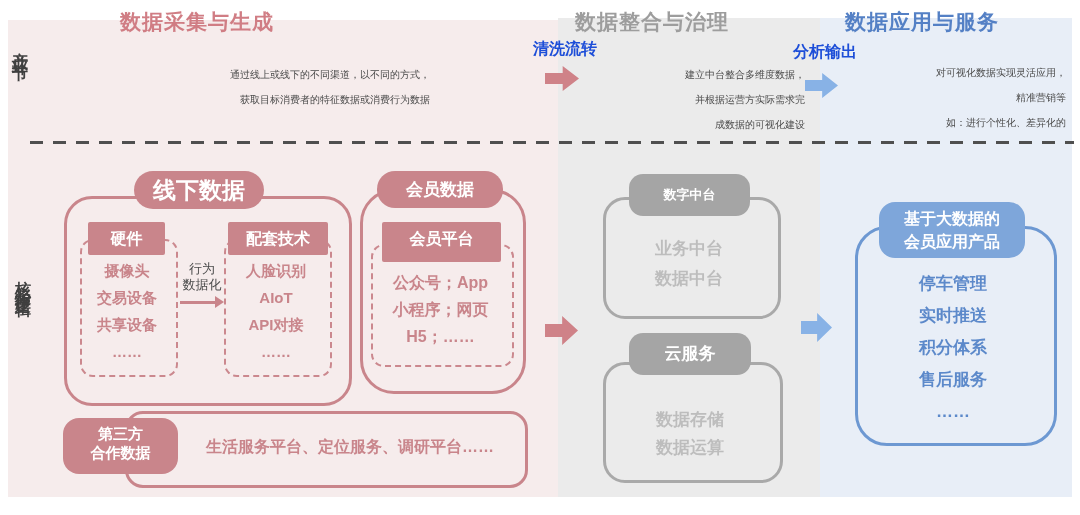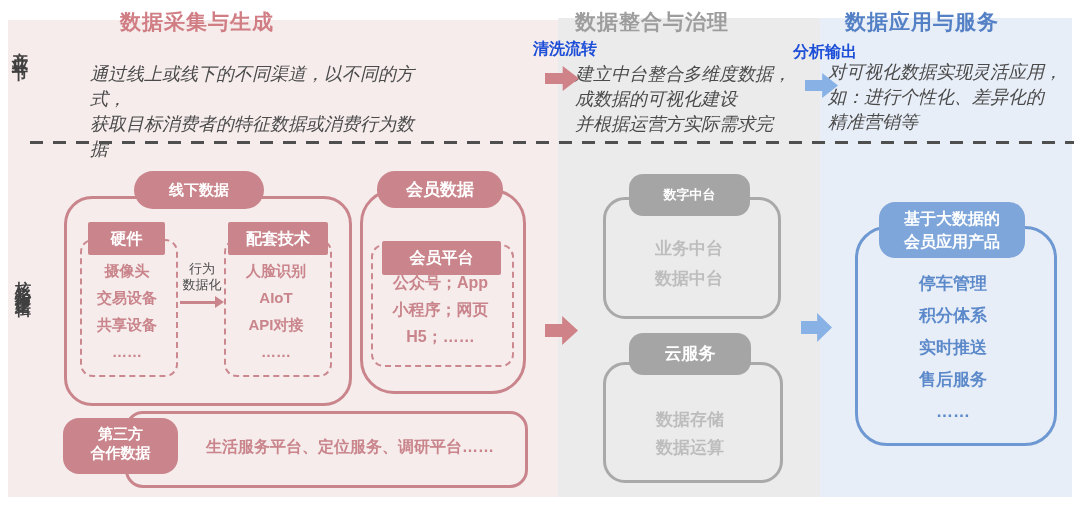--- a/index.html
+++ b/index.html
@@ -11,21 +11,21 @@
   .col-gray{left:558px;width:262px;background:#ebebeb;top:18px;height:479px;}
   .col-blue{left:820px;width:252px;background:#e8eef7;top:18px;height:479px;}
 
   
   .stage-title{position:absolute;top:8px;font-size:21px;font-weight:bold;text-align:left;letter-spacing:1px;}
   .st1{left:120px;width:240px;color:#d07d84;}
   .st2{left:575px;width:240px;color:#9d9d9d;}
   .st3{left:845px;width:220px;color:#5480c5;}
 
   
-  .desc{position:absolute;font-size:18px;line-height:25px;color:#4a4a4a;text-align:left;font-style:italic;}
+  .desc{position:absolute;font-size:10px;line-height:25px;color:#4a4a4a;text-align:right;}
   .d1{left:90px;top:62px;width:340px;}
   .d2{left:575px;top:62px;width:230px;}
   .d3{left:828px;top:60px;width:238px;}
 
   
   .flow-label{position:absolute;font-size:16px;font-weight:bold;color:#1d4ed8;text-align:center;}
   .f1{left:520px;top:39px;width:90px;}
   .f2{left:780px;top:42px;width:90px;}
   .block-arrow{position:absolute;clip-path:polygon(0% 28%,52% 28%,52% 0%,100% 50%,52% 100%,52% 72%,0% 72%);}
   .ba-pink{background:#cf8288;}
@@ -50,26 +50,26 @@
   .offline-box{left:64px;top:196px;width:282px;height:204px;border-radius:28px;}
   .member-box{left:360px;top:189px;width:160px;height:199px;border-radius:34px;}
   .third-box{left:125px;top:411px;width:397px;height:71px;border-radius:18px;}
   .app-box{left:855px;top:226px;width:196px;height:214px;border-radius:32px;border:3px solid #6d98d2;}
   .mid-box{border:3px solid #a9a9a9;border-radius:22px;}
   .digital-box{left:603px;top:197px;width:172px;height:116px;}
   .cloud-box{left:603px;top:362px;width:174px;height:115px;}
 
   
   .pill{position:absolute;background:#c9858b;color:#ffffff;font-weight:bold;text-align:center;z-index:3;}
-  .offline-label{left:134px;top:171px;width:130px;height:38px;line-height:38px;font-size:15px;border-radius:19px;}
+  .offline-label{left:134px;top:171px;width:130px;height:38px;line-height:38px;font-size:23px;border-radius:19px;}
   .member-label{left:377px;top:171px;width:126px;height:37px;line-height:37px;font-size:17px;border-radius:18px;}
   .third-label{left:63px;top:418px;width:115px;height:56px;border-radius:16px;font-size:15px;line-height:19px;padding-top:6px;box-sizing:border-box;}
   .hw-header{left:88px;top:222px;width:77px;height:33px;line-height:33px;font-size:16px;border-radius:2px;}
   .tech-header{left:228px;top:222px;width:100px;height:33px;line-height:33px;font-size:16px;border-radius:2px;}
-  .platform-header{left:382px;top:241px;width:119px;height:34px;line-height:34px;font-size:16px;border-radius:2px;}
+  .platform-header{left:382px;top:222px;width:119px;height:40px;line-height:34px;font-size:16px;border-radius:2px;}
   .digital-label{left:629px;top:174px;width:121px;height:42px;line-height:42px;font-size:13px;border-radius:14px;background:#a5a5a5;}
   .cloud-label{left:629px;top:333px;width:122px;height:42px;line-height:42px;font-size:17px;border-radius:14px;background:#a5a5a5;}
   .app-label{left:879px;top:202px;width:146px;height:56px;border-radius:16px;font-size:16px;line-height:23px;padding-top:5px;box-sizing:border-box;background:#7ea6da;}
 
   
   .dashed{position:absolute;border:2px dashed #cb888e;border-radius:13px;}
   .hw-dash{left:80px;top:239px;width:94px;height:134px;}
   .tech-dash{left:224px;top:239px;width:104px;height:134px;}
   .platform-dash{left:371px;top:244px;width:139px;height:119px;}
 
@@ -112,27 +112,27 @@
 
   <div class="v-label v1">产业环节</div>
   <div class="v-label v2">核心运作逻辑</div>
 
   <div class="desc d1">
     <div>通过线上或线下的不同渠道，以不同的方式，</div>
     <div>获取目标消费者的特征数据或消费行为数据</div>
   </div>
   <div class="desc d2">
     <div>建立中台整合多维度数据，</div>
+    <div>并根据运营方实际需求完</div>
     <div>成数据的可视化建设</div>
-    <div>并根据运营方实际需求完</div>
   </div>
   <div class="desc d3">
     <div>对可视化数据实现灵活应用，</div>
+    <div>精准营销等</div>
     <div>如：进行个性化、差异化的</div>
-    <div>精准营销等</div>
   </div>
 
   <div class="flow-label f1">清洗流转</div>
   <div class="block-arrow ba-pink fa1"></div>
   <div class="flow-label f2">分析输出</div>
   <div class="block-arrow ba-blue fa2"></div>
 
   <div class="divider"></div>
 
   <div class="pc offline-box"></div>
@@ -197,19 +197,19 @@
 
   <div class="block-arrow ba-blue ma-blue"></div>
 
   <div class="pc app-box"></div>
   <div class="pill app-label">
     <div>基于大数据的</div>
     <div>会员应用产品</div>
   </div>
   <div class="items blue-items app-items">
     <div>停车管理</div>
+    <div>实时推送</div>
     <div>积分体系</div>
-    <div>实时推送</div>
     <div>售后服务</div>
     <div>……</div>
   </div>
 
 </div>
 
 </body></html>

